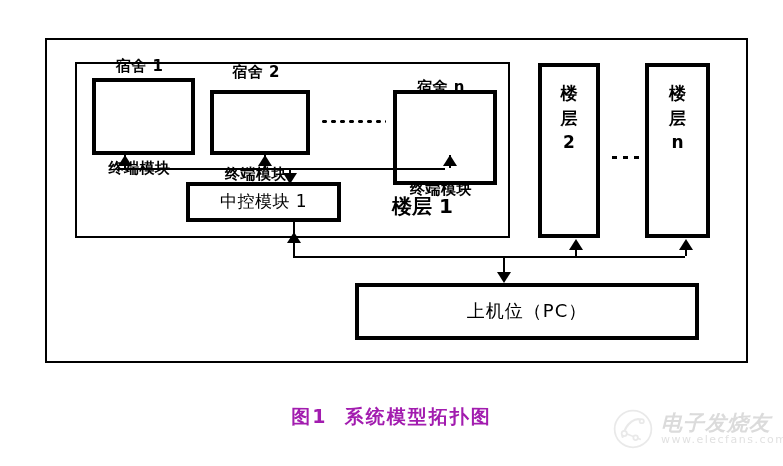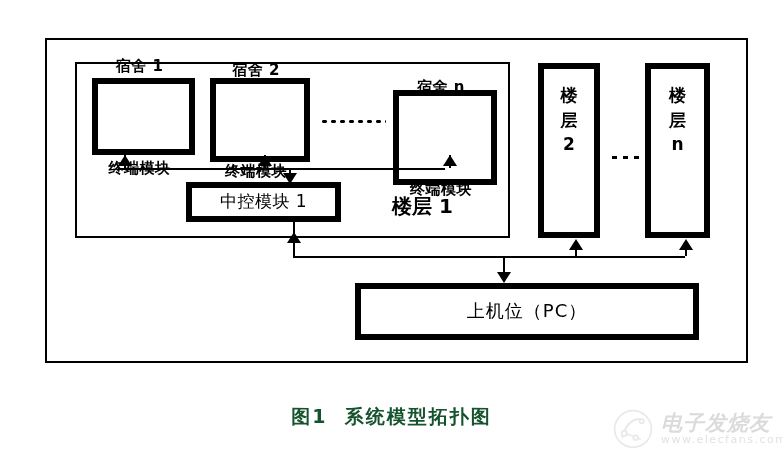--- a/index.html
+++ b/index.html
@@ -16,21 +16,21 @@
     width: 783px;
     height: 466px;
     background: #ffffff;
     overflow: hidden;
   }
 
   
   .box {
     position: absolute;
     box-sizing: border-box;
-    border: 6px solid #000000;
+    border: 4px solid #000000;
     background: #ffffff;
   }
   .frame {
     position: absolute;
     box-sizing: border-box;
     border: 2px solid #000000;
     background: transparent;
   }
 
   
@@ -132,21 +132,21 @@
   .dots-h.small {
     background-size: 11px 3px;
   }
 
   
   .caption {
     position: absolute;
     left: 0;
     right: 0;
     text-align: center;
-    color: #14532d;
+    color: #a21caf;
     font-size: 19px;
     font-weight: bold;
     letter-spacing: 2px;
     white-space: pre;
   }
 
   
   .watermark {
     position: absolute;
     display: flex;
@@ -193,21 +193,21 @@
 
   <div class="free-label" style="left:392px; top:193px;">楼层 1</div>
 
   <div class="box" style="left:92px; top:78px; width:103px; height:77px;">
     <div class="boxtext dorm-label">
       <span class="l1">宿舍 1</span>
       <span class="l2">终端模块</span>
     </div>
   </div>
 
-  <div class="box" style="left:210px; top:78px; width:100px; height:84px;">
+  <div class="box" style="left:210px; top:90px; width:100px; height:65px;">
     <div class="boxtext dorm-label">
       <span class="l1">宿舍 2</span>
       <span class="l2">终端模块</span>
     </div>
   </div>
 
   <div class="box" style="left:393px; top:90px; width:104px; height:95px;">
     <div class="boxtext dorm-label">
       <span class="l1">宿舍 n</span>
       <span class="l2">终端模块</span>

